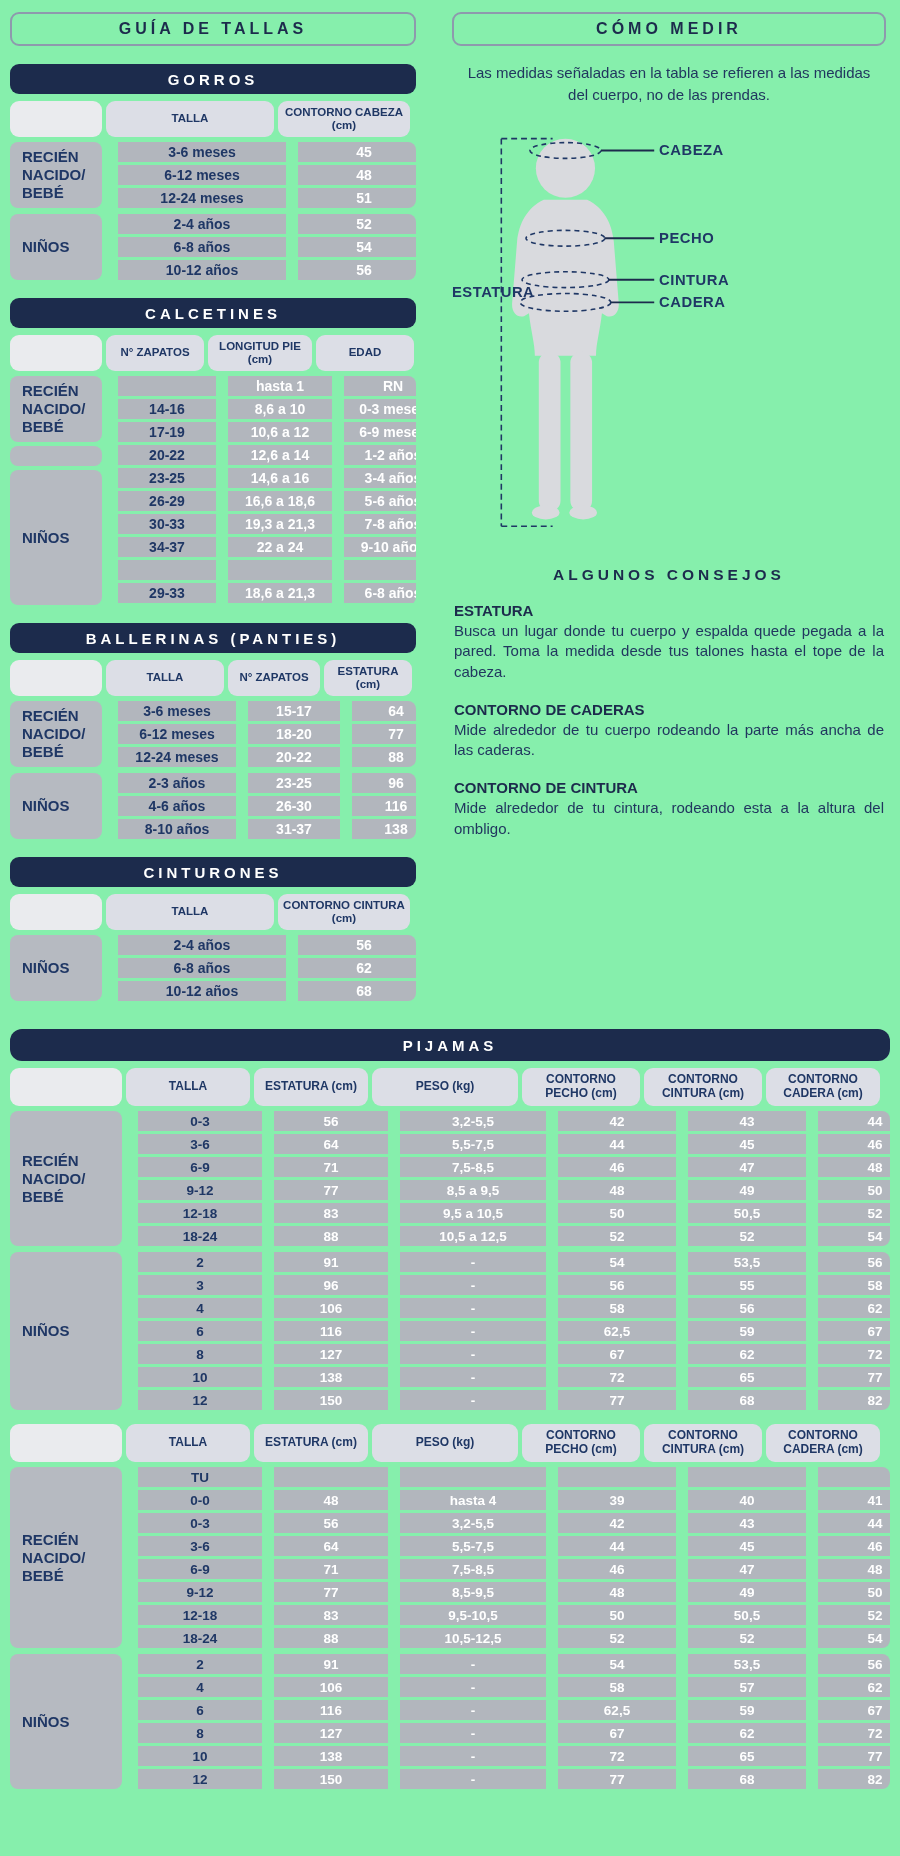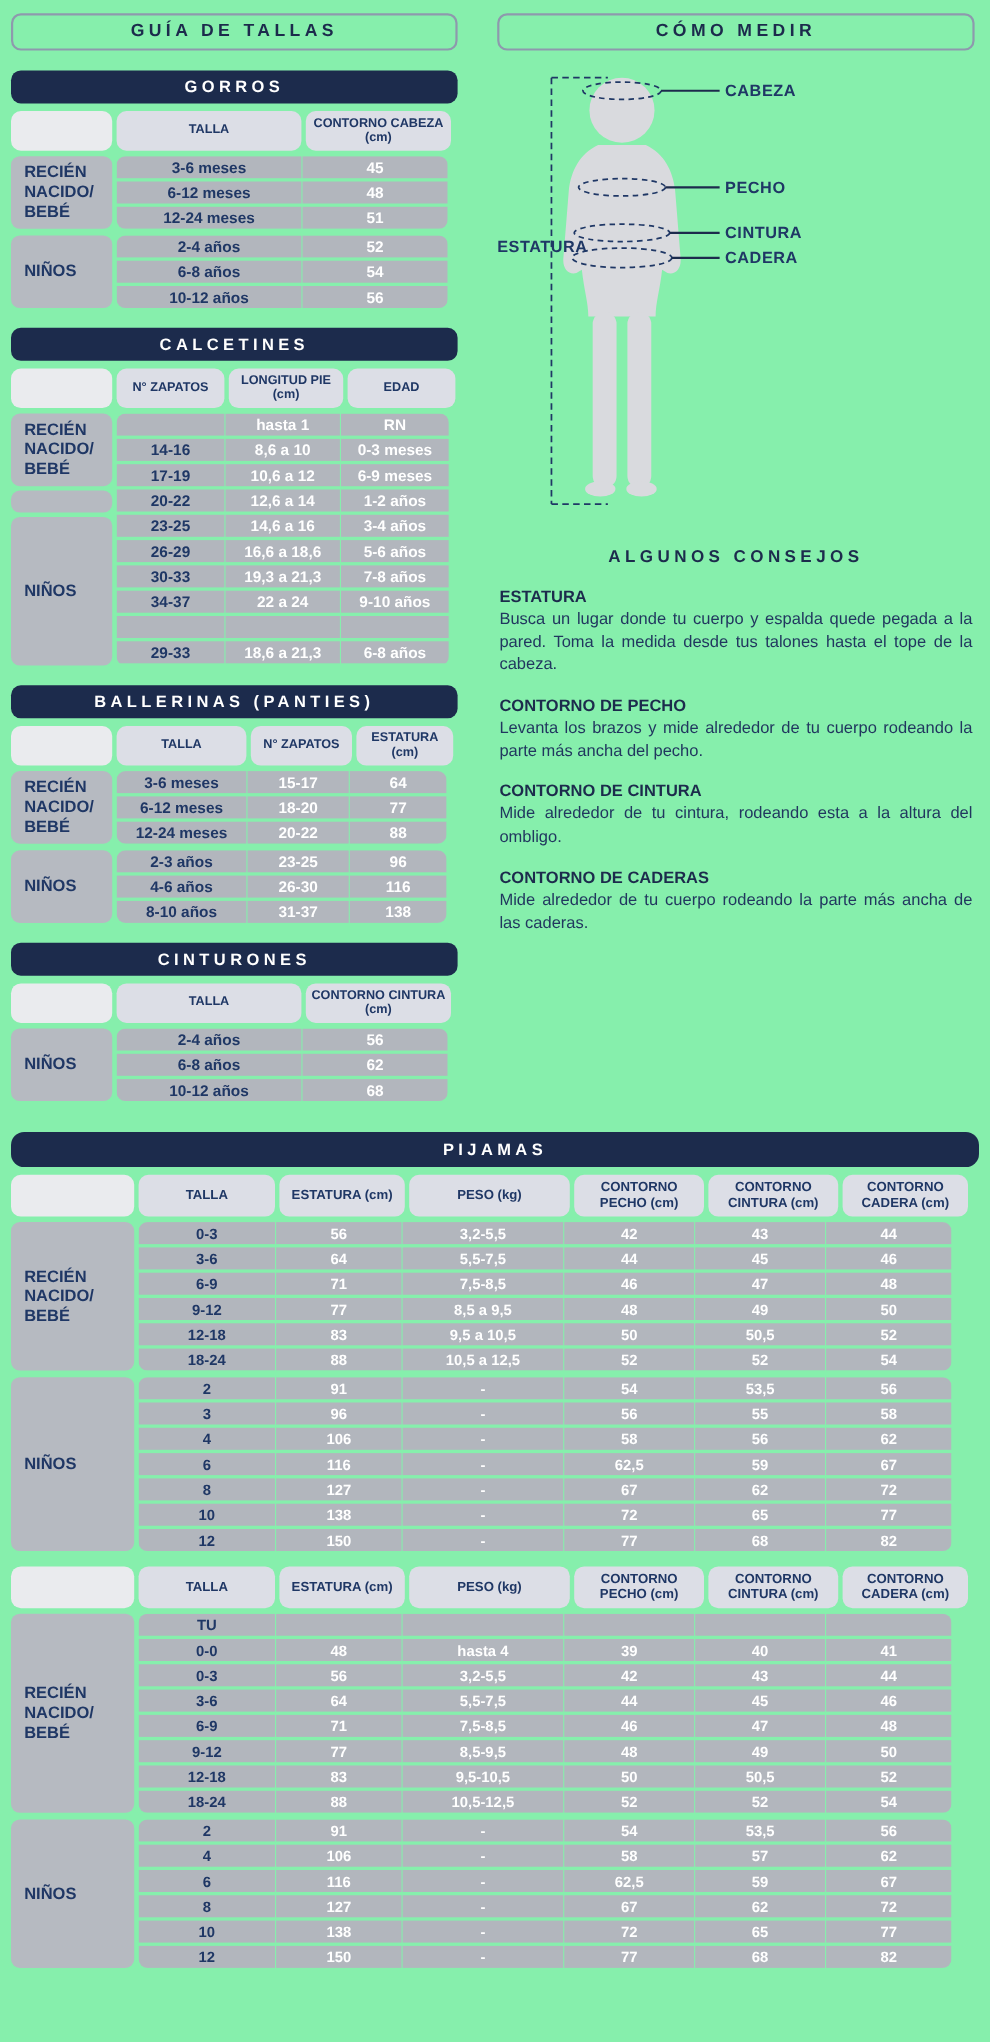--- a/index.html
+++ b/index.html
@@ -20,21 +20,21 @@
   .h-chip{background:#dcdee6;border-radius:9px;min-height:36px;display:flex;align-items:center;
           justify-content:center;text-align:center;color:#1f3765;font-weight:bold;font-size:11.5px;
           line-height:1.15;padding:2px;box-sizing:border-box;}
   .h-spacer{background:#eaebee;}
   .big .h-chip{min-height:38px;font-size:12px;}
   .t-band{display:flex;gap:4px;margin-bottom:6px;}
   .t-labels{display:flex;flex-direction:column;gap:4px;}
   .t-label{background:#b6bac1;border-radius:8px;color:#1f3765;font-weight:bold;font-size:15px;
            display:flex;align-items:center;padding-left:12px;line-height:1.2;box-sizing:border-box;}
   .t-rows{display:flex;flex-direction:column;gap:3px;border-radius:8px;overflow:hidden;}
-  .t-row{display:flex;gap:1px;}
+  .t-row{display:flex;gap:12px;margin-left:12px;}
   .t-cell{height:20px;background:#b2b6bd;display:flex;align-items:center;justify-content:center;
           color:#fff;font-weight:bold;font-size:14px;flex:0 0 auto;}
   .t-cell.first{color:#1f3765;}
   .big .t-cell{font-size:13.5px;}
 
   .intro{margin:16px 4px 10px 4px;text-align:center;font-size:15px;line-height:1.45;color:#21375f;}
   .diagram{display:block;margin:2px auto 0 auto;}
   .svg-label{font-family:"Liberation Sans",sans-serif;font-weight:bold;font-size:15px;fill:#1f3765;letter-spacing:.5px;}
   .consejos-title{margin:22px 0 12px 0;text-align:center;font-weight:bold;font-size:15.5px;
                   letter-spacing:4px;color:#1c2b4c;}
@@ -247,20 +247,21 @@
               </div>
             </div>
           </div>
         </div>
     </div>
 
     <div class="col-right">
       <div class="title-box">
         <span>CÓMO MEDIR</span>
       </div>
+      <p class="intro">Las medidas señaladas en la tabla se refieren a las medidas del cuerpo, no de las prendas.</p>
 
       <svg class="diagram" width="434" height="428" viewBox="0 0 440 428">
 
         <line x1="50" y1="20" x2="50" y2="413" stroke="#1f3765" stroke-width="1.6" stroke-dasharray="6 4"></line>
         <line x1="50" y1="20" x2="102" y2="20" stroke="#1f3765" stroke-width="1.6" stroke-dasharray="6 4"></line>
         <line x1="50" y1="413" x2="102" y2="413" stroke="#1f3765" stroke-width="1.6" stroke-dasharray="6 4"></line>
 
         <g fill="#d9dade">
           <circle cx="115" cy="50" r="30"></circle>
           <path d="M93,82 C76,90 68,106 66,124 L61,186 C60,196 66,202 73,200 L78,197
@@ -292,30 +293,26 @@
         <text x="0" y="181" class="svg-label">ESTATURA</text>
       </svg>
 
       <div class="consejos-title">ALGUNOS CONSEJOS</div>
 
       <div class="tip">
         <div class="tip-title">ESTATURA</div>
         <p class="body-text">Busca un lugar donde tu cuerpo y espalda quede pegada a la pared. Toma la medida desde tus talones hasta el tope de la cabeza.</p>
       </div>
       <div class="tip">
-        <div class="tip-title">CONTORNO DE PECHO</div>
-        <p class="body-text">Levanta los brazos y mide alrededor de tu cuerpo rodeando la parte más ancha del pecho.</p>
+        <div class="tip-title">CONTORNO DE CADERAS</div>
+        <p class="body-text">Mide alrededor de tu cuerpo rodeando la parte más ancha de las caderas.</p>
       </div>
       <div class="tip">
         <div class="tip-title">CONTORNO DE CINTURA</div>
         <p class="body-text">Mide alrededor de tu cintura, rodeando esta a la altura del ombligo.</p>
-      </div>
-      <div class="tip">
-        <div class="tip-title">CONTORNO DE CADERAS</div>
-        <p class="body-text">Mide alrededor de tu cuerpo rodeando la parte más ancha de las caderas.</p>
       </div>
     </div>
   </div>
 
   <div id="tbl-pijamas" class="size-table big wide">
       <div class="t-bar">PIJAMAS</div>
       <div class="t-hdr">
         <div class="h-chip h-spacer" style="width: 112px;"></div>
         <div class="h-chip" style="width: 124px;">TALLA</div>
         <div class="h-chip" style="width: 114px;">ESTATURA (cm)</div>

